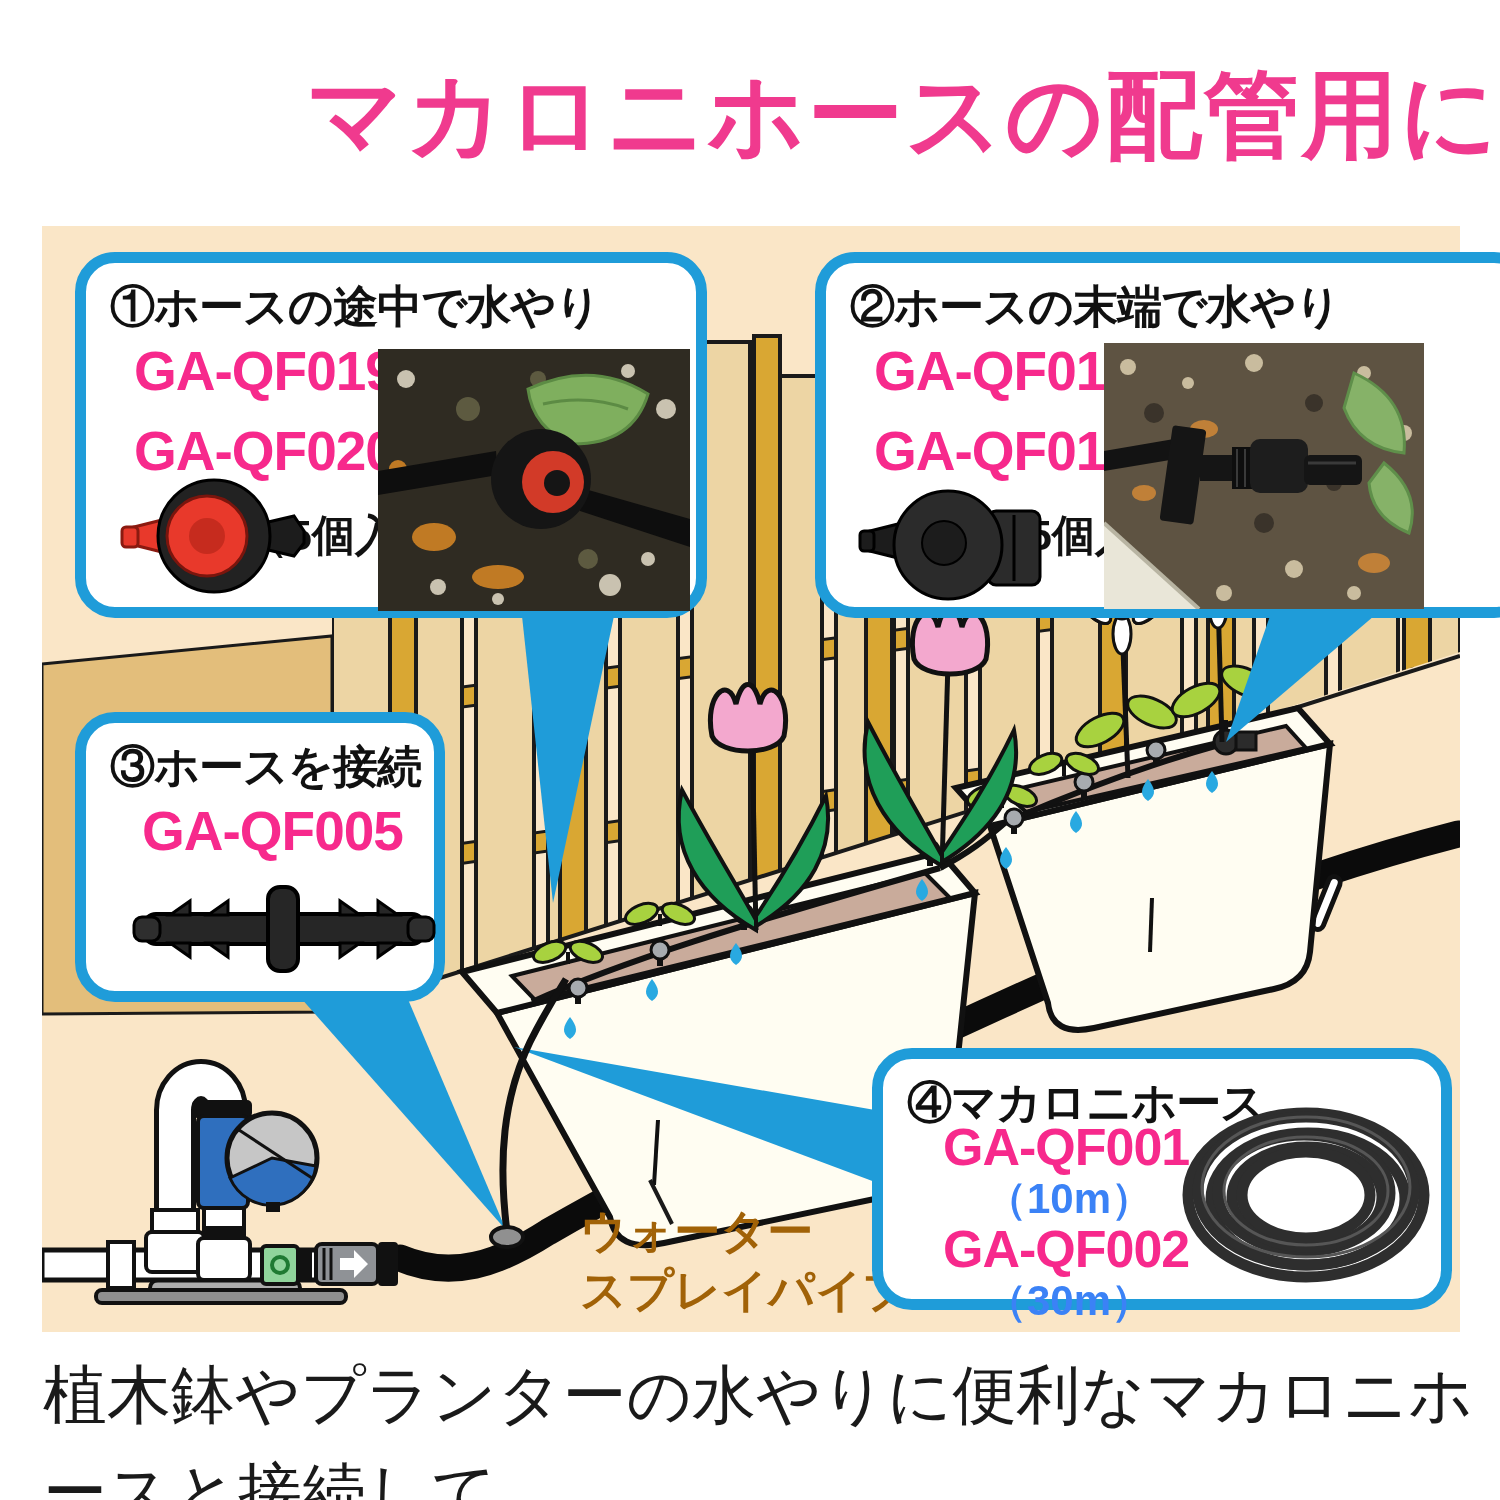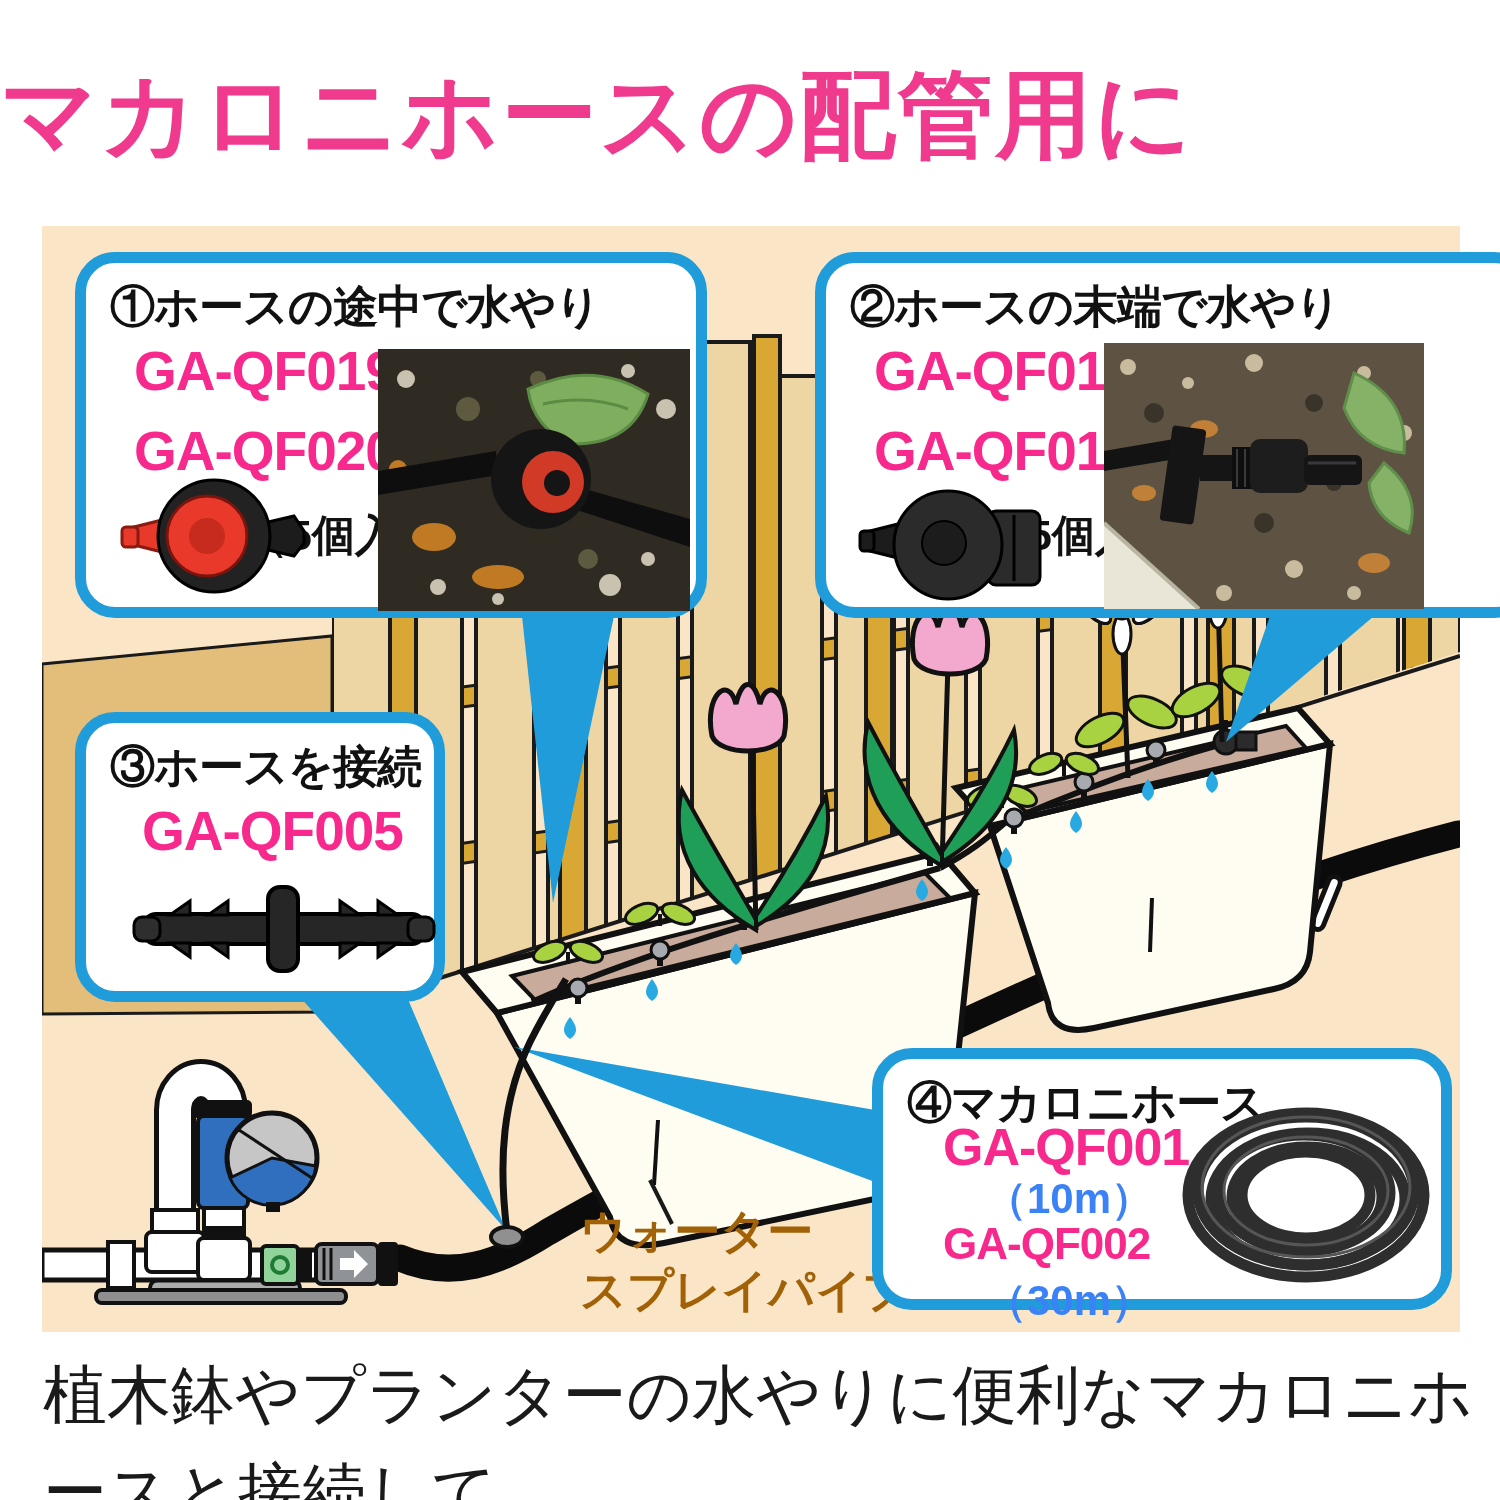--- a/index.html
+++ b/index.html
@@ -1,18 +1,18 @@
 <!DOCTYPE html>
 <html><head>
 <meta charset="utf-8">
 <style>
   html,body{margin:0;padding:0;background:#fff;}
   .page{position:relative;width:1500px;height:1500px;background:#ffffff;overflow:hidden;
         font-family:"Liberation Sans", sans-serif;}
-  .title{position:absolute;left:0;top:52px;width:100%;text-align:left;
+  .title{position:absolute;left:0;top:52px;width:100%;text-align:right;
          font-size:96px;font-weight:900;letter-spacing:2px;color:#F03A8E;margin:0;}
   .panel{position:absolute;left:42px;top:226px;width:1418px;height:1106px;background:#FAE6C7;}
   .scene{position:absolute;left:0;top:0;width:1418px;height:1106px;}
   .scene-label{position:absolute;left:538px;top:976px;font-size:46px;font-weight:600;
                color:#a16207;line-height:1.28;white-space:nowrap;}
   .callout{position:absolute;background:#fff;border:11px solid #1F9CD9;border-radius:40px;box-sizing:border-box;padding-left:29px;}
   .c1{left:33px;top:26px;width:632px;height:366px;}
   .c2{left:773px;top:26px;width:719px;height:366px;}
   .c3{left:33px;top:486px;width:370px;height:290px;}
   .c4{left:830px;top:822px;width:580px;height:262px;}
@@ -339,21 +339,21 @@
         <rect x="30" y="48" width="26" height="24" rx="8" fill="#2E2E2E" stroke="#000" stroke-width="3"></rect>
         <rect x="304" y="48" width="26" height="24" rx="8" fill="#2E2E2E" stroke="#000" stroke-width="3"></rect>
         <rect x="164" y="18" width="30" height="84" rx="12" fill="#262626" stroke="#000" stroke-width="4"></rect>
       </svg>
     </div>
 
     <div class="callout c4">
       <div class="c-title">④マカロニホース</div>
       <div class="code" style="left:60px;top:58px;font-size:52px;">GA-QF001</div>
       <div class="size" style="left:60px;top:112px;width:210px;text-align:right;">（10m）</div>
-      <div class="code" style="left:60px;top:160px;font-size:44px;">GA-QF002</div>
+      <div class="code" style="left:60px;top:160px;font-size:52px;">GA-QF002</div>
       <div class="size" style="left:60px;top:214px;width:210px;text-align:right;">（30m）</div>
       <svg class="pimg" style="left:288px;top:36px;" width="270" height="200" viewBox="0 0 270 200">
         <g fill="none" stroke="#2E2E2E" stroke-width="11">
           <ellipse cx="135" cy="100" rx="118" ry="82"></ellipse>
             <ellipse cx="135" cy="96" rx="108" ry="74"></ellipse>
           <ellipse cx="137" cy="104" rx="97" ry="66"></ellipse>
             <ellipse cx="133" cy="98" rx="86" ry="58"></ellipse>
           <ellipse cx="136" cy="102" rx="75" ry="50"></ellipse>
             <ellipse cx="135" cy="100" rx="64" ry="43"></ellipse>
         </g>

